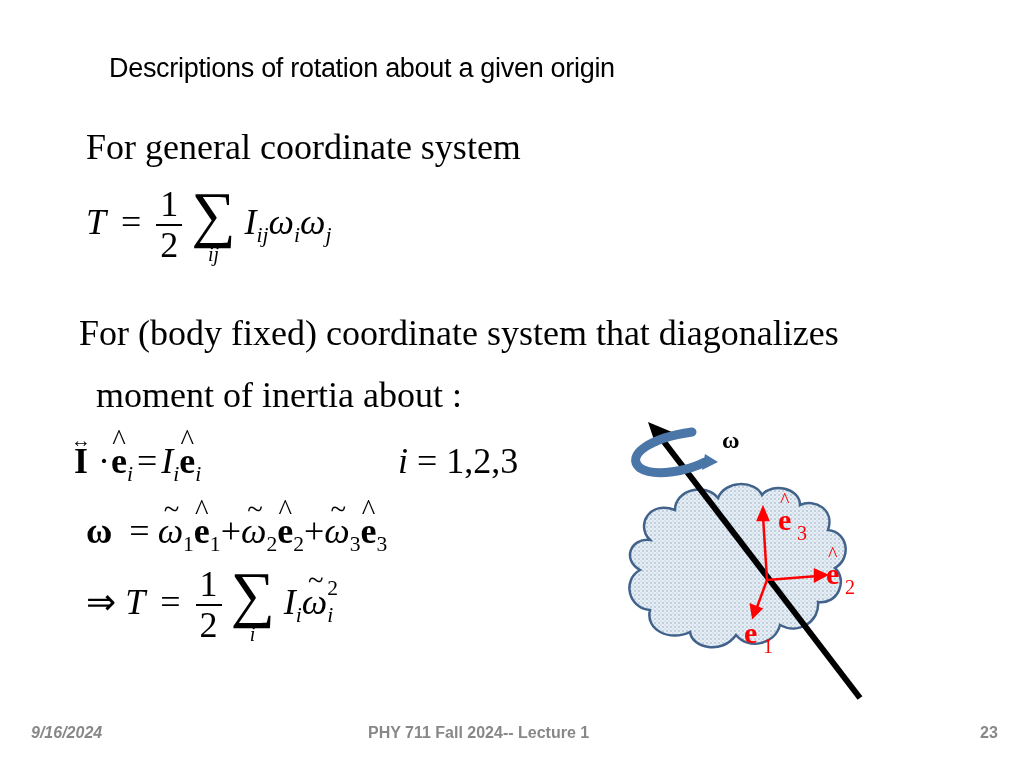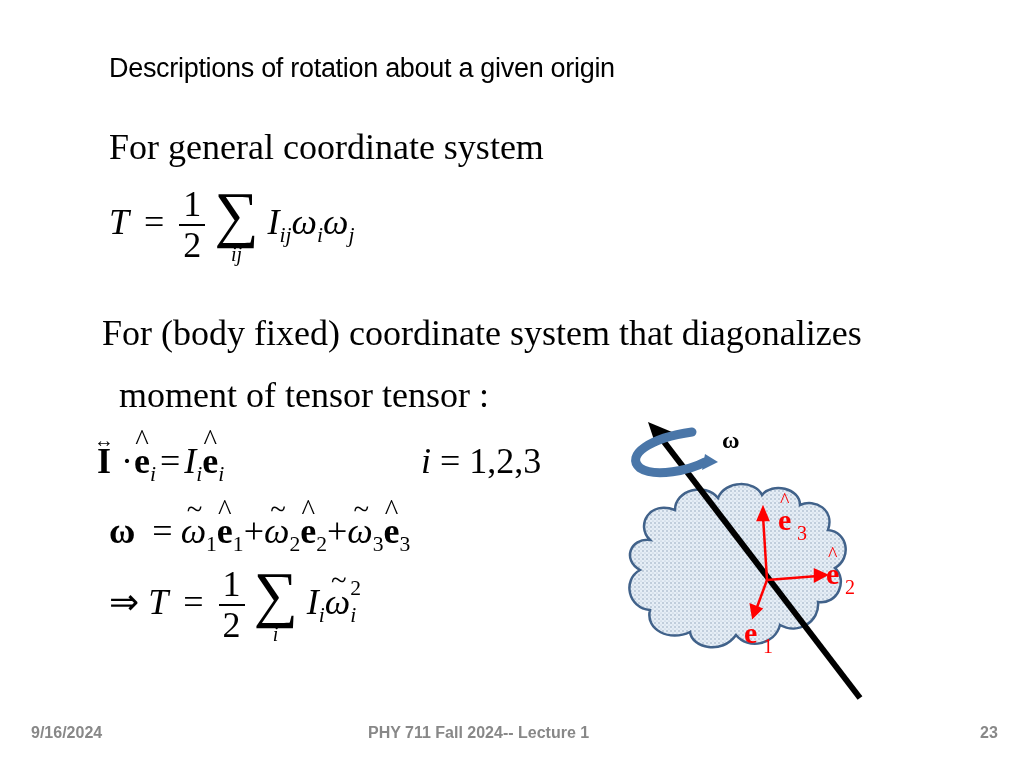--- a/index.html
+++ b/index.html
@@ -1,19 +1,19 @@
 <!DOCTYPE html>
 <html><head>
 <meta charset="utf-8">
 <style>
   html, body { margin: 0; padding: 0; }
   body { width: 1024px; height: 768px; background: #ffffff; position: relative; overflow: hidden; }
   .title { position: absolute; left: 88px; top: 53px; font-family: "Liberation Sans", sans-serif; font-size: 27px; color: #000; letter-spacing: -0.3px; margin-left: 21px; }
   .serif { font-family: "Liberation Serif", serif; color: #000; position: absolute; white-space: nowrap; }
-  .line { font-size: 36px; margin-left: 23px; }
+  .line { font-size: 36px; }
   .it { font-style: italic; }
   .b { font-weight: bold; }
   sub, sup { font-size: 60%; }
   .frac { display: inline-block; vertical-align: middle; text-align: center; }
   .frac .num { display: block; border-bottom: 2px solid #000; padding: 0 4px; line-height: 1.05; }
   .frac .den { display: block; line-height: 1.1; }
   .sum { display: inline-block; text-align: center; vertical-align: middle; }
   .sum .sig { display: block; font-size: 62px; line-height: 0.9; }
   .sum .lim { display: block; font-size: 20px; font-style: italic; line-height: 1.1; }
   .footer { position: absolute; top: 724px; font-family: "Liberation Sans", sans-serif; font-size: 16px; color: #888; font-weight: bold; }
@@ -39,21 +39,21 @@
     <span class="den">2</span>
   </span>
   <span class="sum">
     <span class="sig">∑</span>
     <span class="lim">ij</span>
   </span>
   <span class="it">I</span><sub class="it">ij</sub><span class="it">ω</span><sub class="it">i</sub><span class="it">ω</span><sub class="it">j</sub>
 </div>
 
 <div class="serif line" style="left:79px; top:312px;">For (body fixed) coordinate system that diagonalizes</div>
-<div class="serif line" style="left:96px; top:374px;">moment of tensor tensor :</div>
+<div class="serif line" style="left:96px; top:374px;">moment of inertia about :</div>
 
 <div class="serif line" style="left:74px; top:440px;">
   <span class="b arrowed">I</span>
   <span style="margin:0 1px;">·</span><span class="b hat">e</span><sub class="it">i</sub><span style="margin:0 4px;">=</span><span class="it">I</span><sub class="it">i</sub><span class="b hat">e</span><sub class="it">i</sub>
 </div>
 <div class="serif line" style="left:398px; top:440px;">
   <span class="it">i</span>
   <span>= 1,2,3</span>
 </div>
 
@@ -110,15 +110,15 @@
       <text x="187" y="130" font-size="20">3</text>
       <text x="216" y="174" font-size="30" font-weight="bold">e</text>
       <text x="218" y="151" font-size="20">^</text>
       <text x="235" y="184" font-size="20">2</text>
       <text x="134" y="233" font-size="30" font-weight="bold">e</text>
       <text x="153" y="243" font-size="20">1</text>
     </g>
   </svg>
 </div>
 
-<div class="footer" style="left:31px;">9/16/2024</div>
+<div class="footer" style="left:31px;font-style:italic;">9/16/2024</div>
 <div class="footer" style="left:368px;">PHY 711  Fall 2024-- Lecture 1</div>
 <div class="footer" style="left:980px;">23</div>
 
 </body></html>

